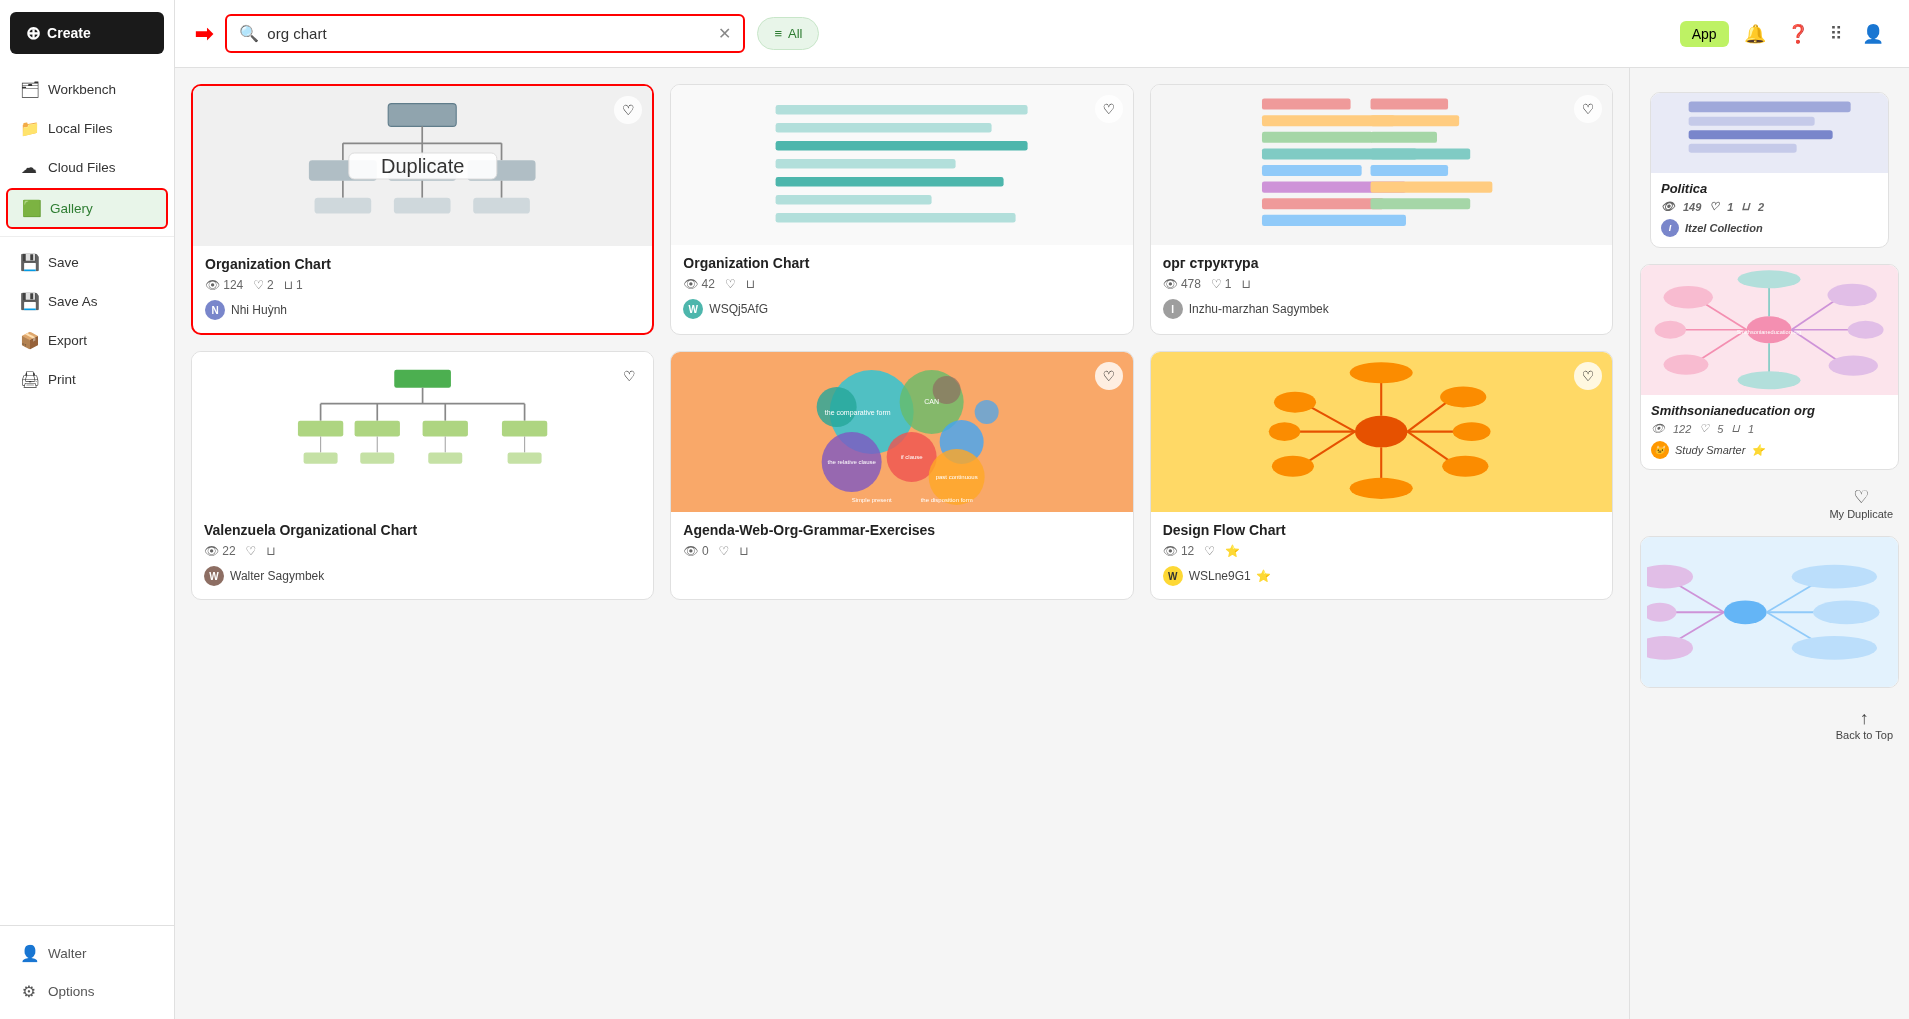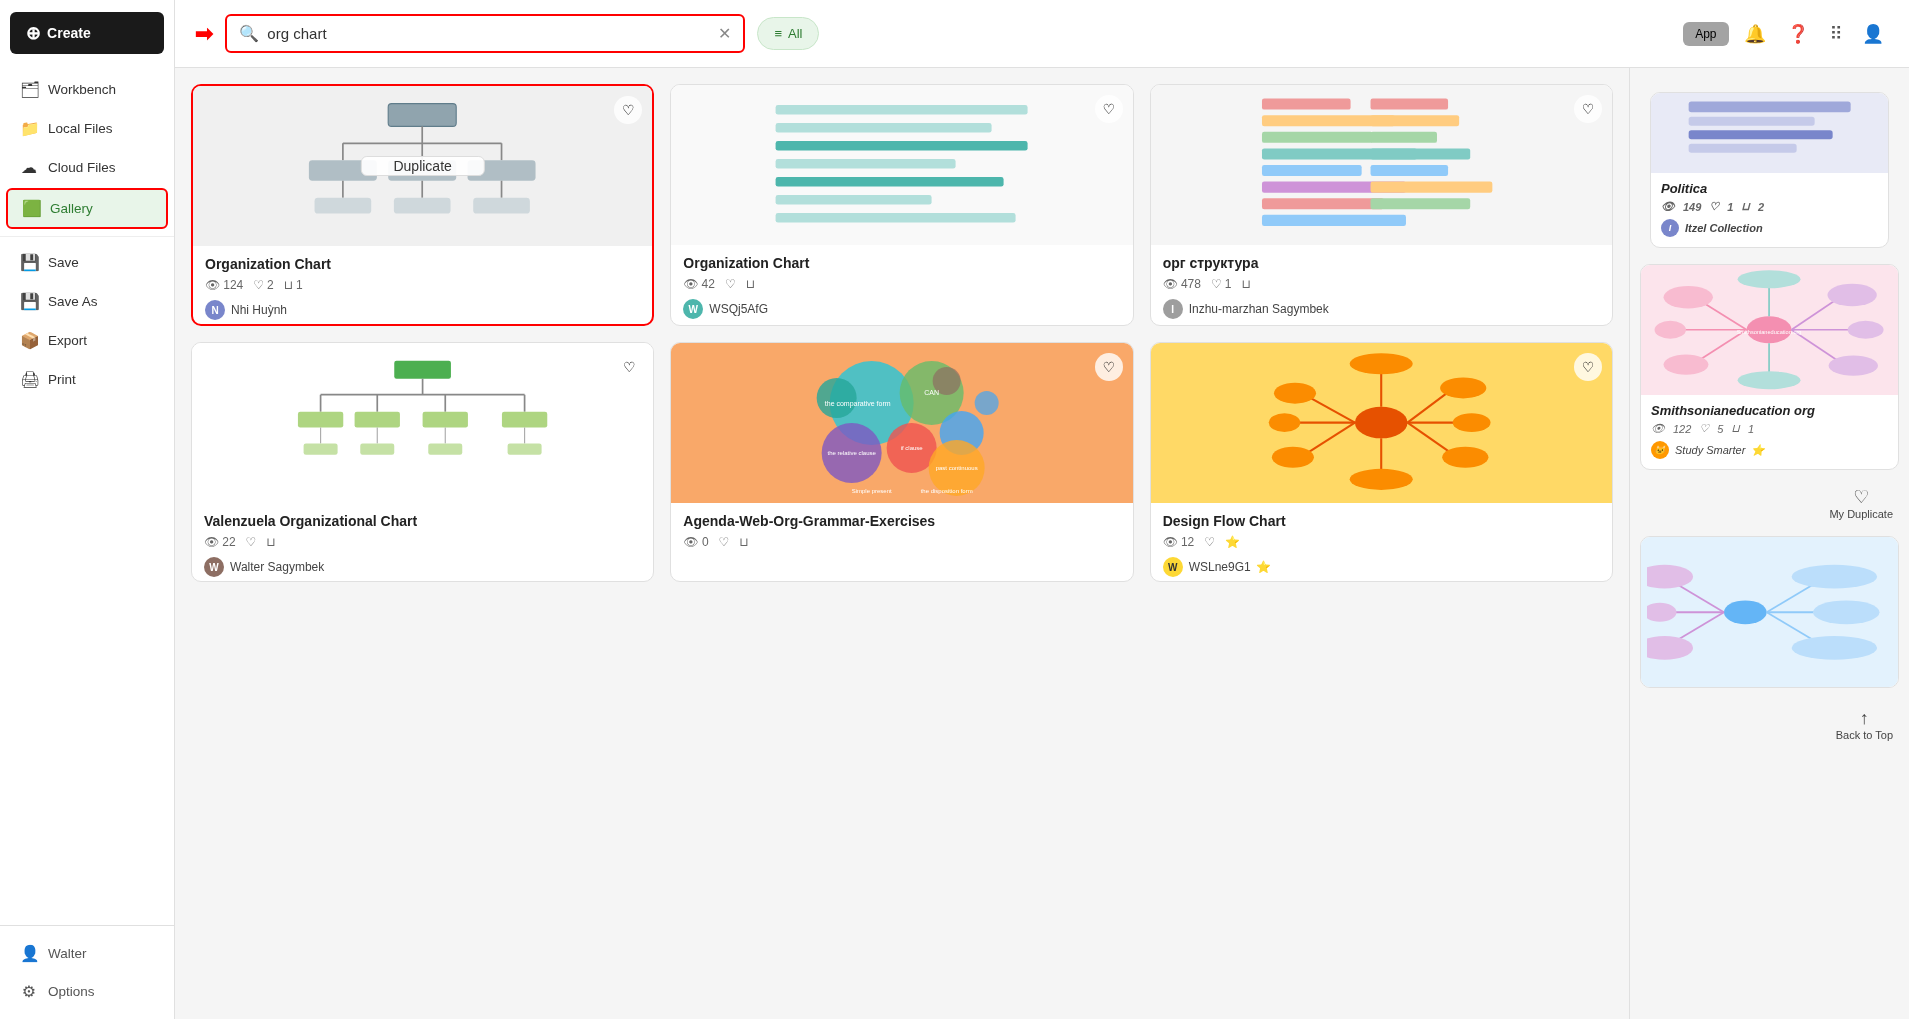--- a/index.html
+++ b/index.html
@@ -109,25 +109,25 @@
     .topnav-right {
       position: absolute;
       right: 20px;
       top: 50%;
       transform: translateY(-50%);
       display: flex;
       align-items: center;
       gap: 12px;
     }
     .app-btn {
-      background: #a3a3a3;
+      background: #bef264;
       border: none;
       border-radius: 6px;
       padding: 5px 12px;
-      font-size: 12px;
+      font-size: 14px;
       cursor: pointer;
     }
     .nav-icon-btn {
       background: none;
       border: none;
       cursor: pointer;
       font-size: 18px;
       color: #555;
       padding: 4px;
     }
@@ -176,42 +176,42 @@
     
     .duplicate-overlay {
       position: absolute;
       top: 50%;
       left: 50%;
       transform: translate(-50%, -50%);
       background: rgba(255,255,255,0.92);
       border: 1px solid #ddd;
       border-radius: 6px;
       padding: 1px 32px;
-      font-size: 14px;
+      font-size: 20px;
       font-weight: 500;
       color: #333;
       text-align: center;
     }
     .heart-btn {
       position: absolute;
       top: 10px;
       right: 10px;
       background: rgba(255,255,255,0.8);
       border: none;
       border-radius: 50%;
       width: 28px;
       height: 28px;
       display: flex;
       align-items: center;
       justify-content: center;
       cursor: pointer;
       font-size: 14px;
     }
 
-    .card-info { padding: 10px 12px 4px; }
+    .card-info { padding: 10px 12px 13px; }
     .card-title { font-size: 14px; font-weight: 600; color: #222; margin-bottom: 6px; }
     .card-stats {
       display: flex;
       align-items: center;
       gap: 10px;
       font-size: 12px;
       color: #666;
       margin-bottom: 8px;
     }
     .card-stat { display: flex; align-items: center; gap: 3px; }

